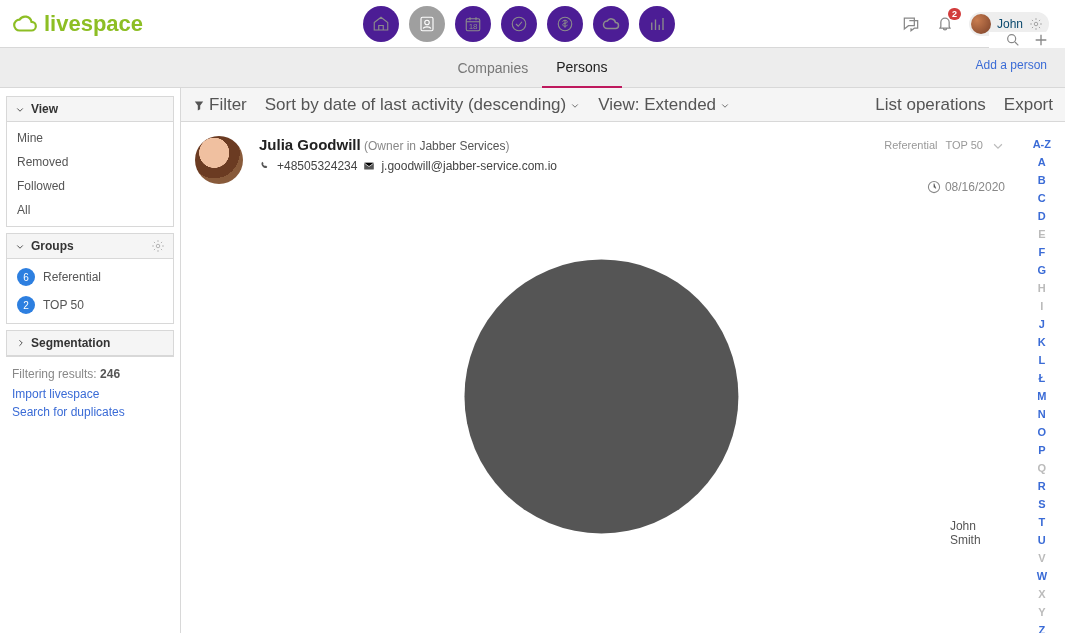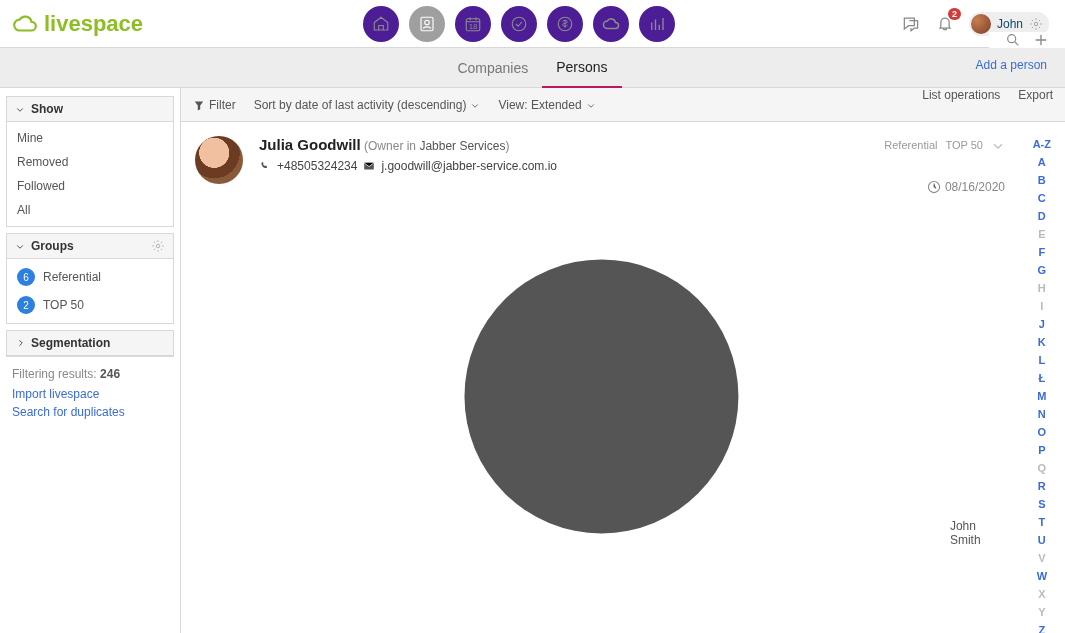--- a/index.html
+++ b/index.html
@@ -48,21 +48,21 @@
   .panel-h{display:flex;align-items:center;gap:6px;background:#f5f5f5;border-bottom:1px solid var(--border);padding:5px 8px;font-weight:bold;color:#333;font-size:12px}
   .panel-h .cog{margin-left:auto;color:#aaa;cursor:pointer}
   .panel-body{padding:4px 0}
   .p-item{padding:5px 10px;color:#555;cursor:pointer;display:flex;align-items:center;gap:8px}
   .p-count{background:#2d7fe0;color:#fff;border-radius:9px;min-width:18px;height:18px;display:flex;align-items:center;justify-content:center;font-size:10px}
   .side-text{color:#888;padding:4px 6px}
   .side-text b{color:#555}
   .side-link{display:block;padding:2px 6px;color:var(--link);cursor:pointer}
 
   .main{flex:1;border-left:1px solid var(--border);position:relative}
-  .toolbar{height:34px;background:#f5f5f5;border-bottom:1px solid var(--border);display:flex;padding:0 12px;gap:18px;font-size:12px;color:#555}
+  .toolbar{height:34px;background:#f5f5f5;border-bottom:1px solid var(--border);display:flex;align-items:center;padding:0 12px;gap:18px;font-size:17px;color:#555}
   .toolbar .filter{display:flex;align-items:center;gap:4px;cursor:pointer;color:#555}
   .toolbar .dd{cursor:pointer;display:flex;align-items:center;gap:4px}
   .toolbar .spacer{flex:1}
   .toolbar .op{cursor:pointer;color:#555}
 
   
   .list{}
   .row{display:flex;padding:14px 60px 8px 14px;border-bottom:1px solid #eee;position:relative}
   .avatar{width:48px;height:48px;border-radius:24px;flex:0 0 48px;background:#ccc}
   .av1{background:radial-gradient(circle at 40% 35%,#f0c0a0 0 35%,#6b3b22 36% 60%,#885a3a 60% 100%)}
@@ -244,21 +244,21 @@
 
 <div class="page">
 
   <div class="sidebar">
 
     <div class="panel">
       <div class="panel-h">
         <svg class="chev-down" viewBox="0 0 18 14">
             <use href="#i-chev"></use>
           </svg>
-        <span>Show</span>
+        <span>View</span>
       </div>
       <div class="panel-body" id="show-items">
           <div class="p-item">Mine</div>
           <div class="p-item">Removed</div>
           <div class="p-item">Followed</div>
           <div class="p-item">All</div>
         </div>
     </div>
 
     <div class="panel">

